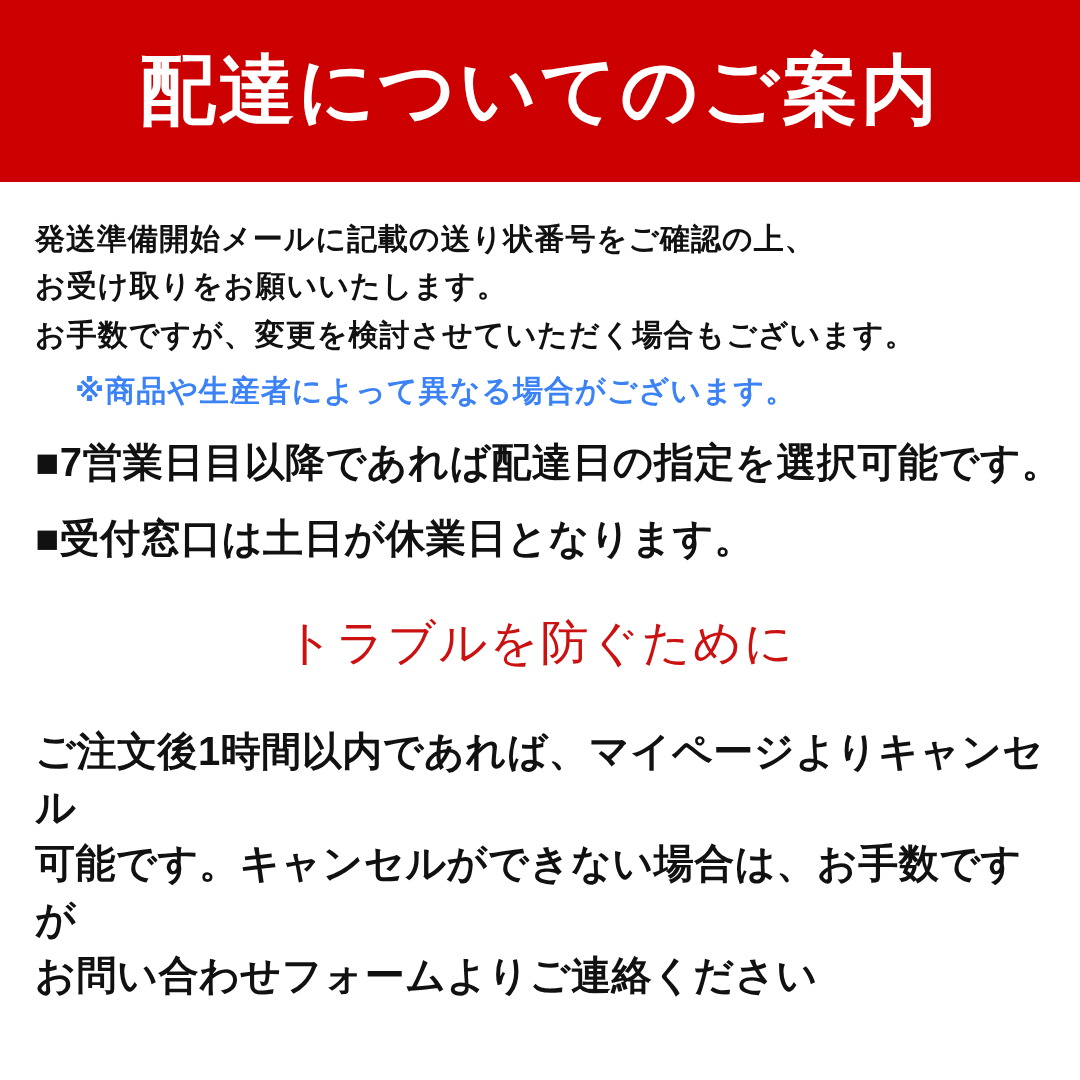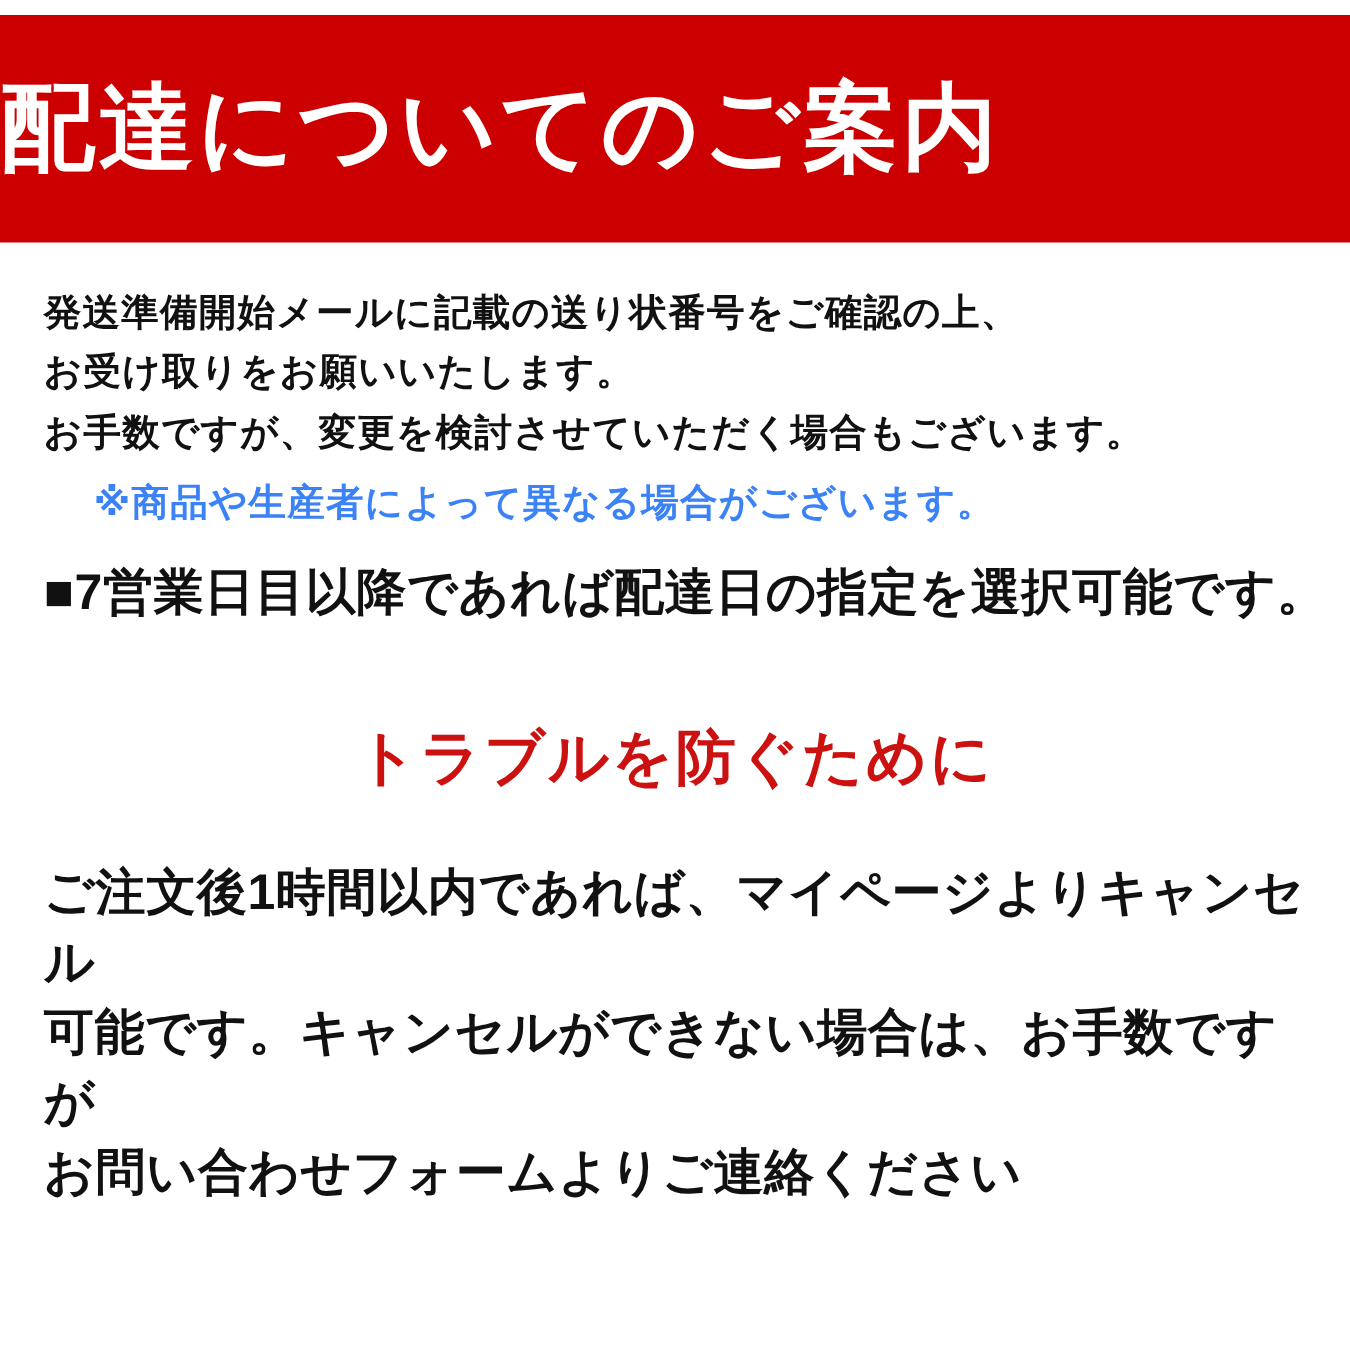--- a/index.html
+++ b/index.html
@@ -9,21 +9,21 @@
     background: #ffffff;
     overflow: hidden;
     font-family: "Liberation Sans", "DejaVu Sans", sans-serif;
   }
   .banner {
     width: 1080px;
     height: 182px;
     background: #cc0000;
     display: flex;
     align-items: center;
-    margin-top: 12px;
+    justify-content: center;
   }
   .banner h1 {
     color: #ffffff;
     font-size: 76px;
     font-weight: 800;
     letter-spacing: 3px;
     white-space: nowrap;
   }
   .content {
     padding: 34px 35px 0 35px;
@@ -52,25 +52,25 @@
     font-size: 30px;
     font-weight: 700;
     line-height: 1.3;
     color: #3b82f6;
     padding-left: 40px;
     margin-top: 12px;
     letter-spacing: 1px;
     white-space: nowrap;
   }
   h2.trouble-heading {
-    margin-top: 74px;
+    margin-top: 47px;
     text-align: center;
     color: #cc1111;
     font-size: 48px;
-    font-weight: 700;
+    font-weight: 400;
     letter-spacing: 2px;
   }
   p.trouble-body {
     margin-top: 48px;
     font-size: 40px;
     font-weight: 800;
     line-height: 1.4;
     letter-spacing: 0.5px;
     white-space: pre-line;
   }
@@ -82,18 +82,19 @@
   <h1>配達についてのご案内</h1>
 </header>
 
 <main class="content">
   <p class="intro">発送準備開始メールに記載の送り状番号をご確認の上、
 お受け取りをお願いいたします。</p>
   <p class="intro">お手数ですが、変更を検討させていただく場合もございます。</p>
 
   <p class="note">※商品や生産者によって異なる場合がございます。</p>
   <p class="bullet bullet-2">■7営業日目以降であれば配達日の指定を選択可能です。</p>
+  <p class="bullet bullet-3">■受付窓口は土日が休業日となります。</p>
 
   <h2 class="trouble-heading">トラブルを防ぐために</h2>
   <p class="trouble-body">ご注文後1時間以内であれば、マイページよりキャンセル
 可能です。キャンセルができない場合は、お手数ですが
 お問い合わせフォームよりご連絡ください</p>
 </main>
 
 </body></html>

